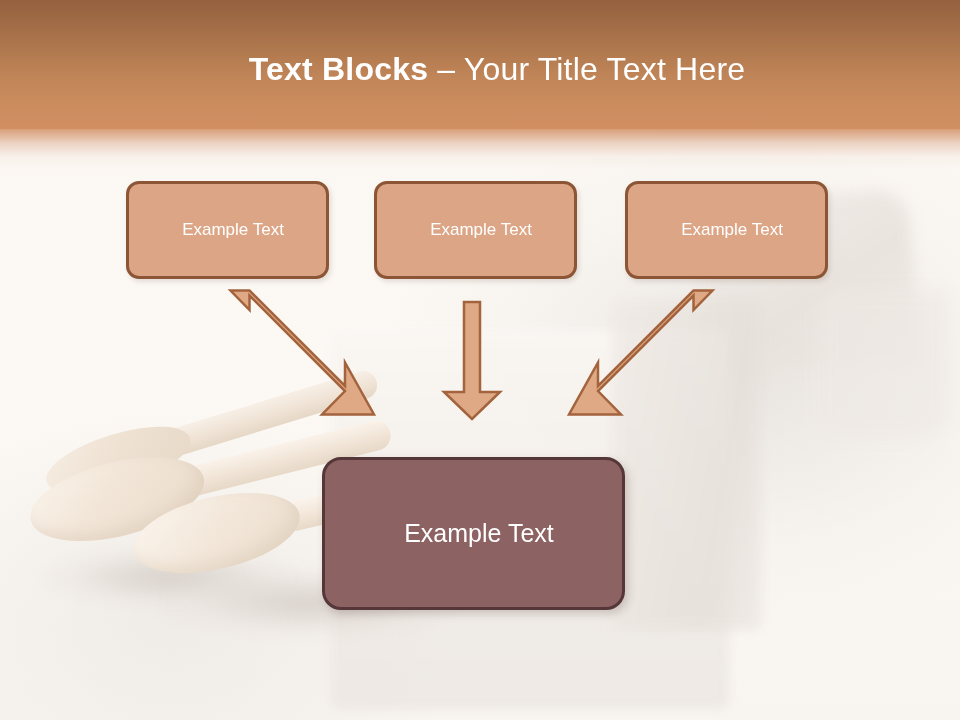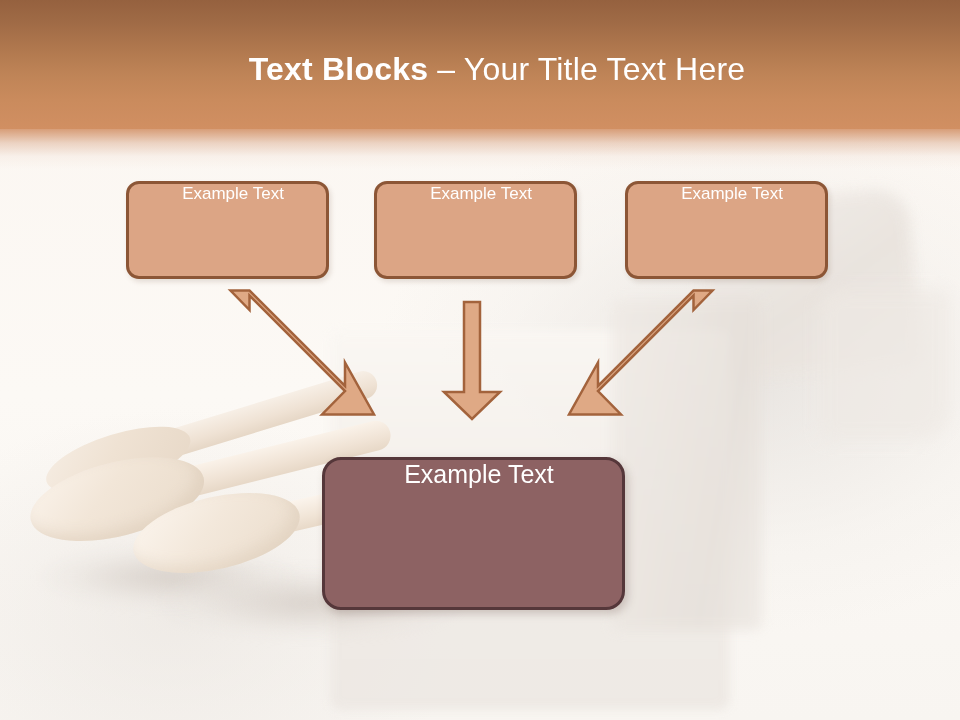--- a/index.html
+++ b/index.html
@@ -139,20 +139,21 @@
   }
   .title .strong { font-weight: 700; }
   .title .light  { font-weight: 400; }
 
   
   .tbox {
     position: absolute;
     box-sizing: border-box;
     border-radius: 13px;
     display: flex;
+    align-items: center;
     justify-content: center;
     color: #FFFFFF;
     padding-left: 11px;
   }
   .tbox-top {
     width: 203px; height: 98px;
     background: #DCA585;
     border: 3px solid #8C5636;
     font-size: 17px;
     font-weight: 400;

